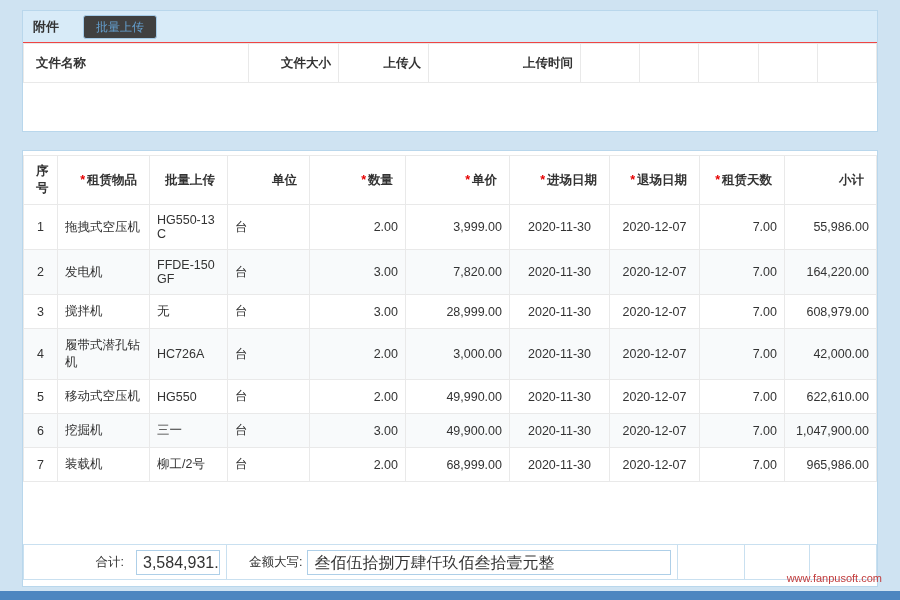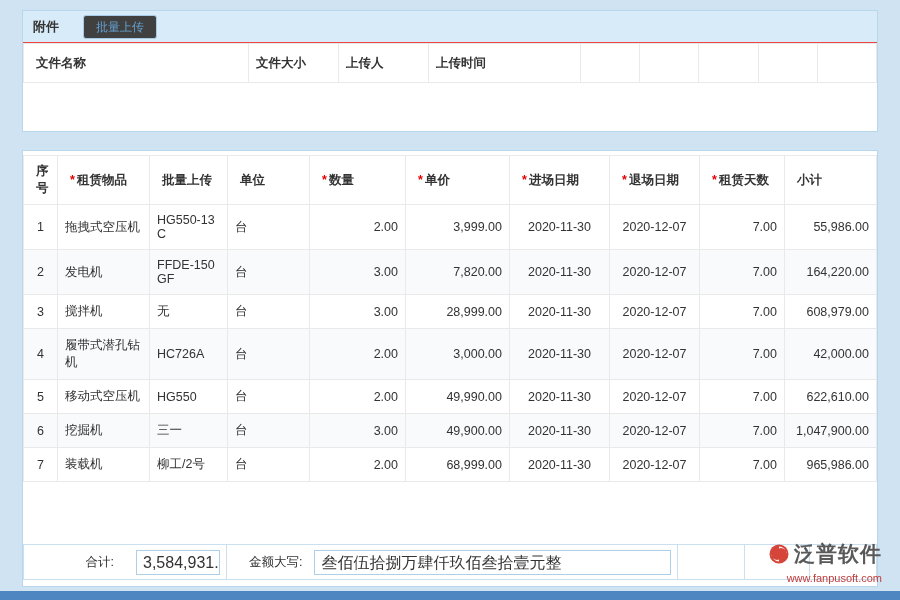--- a/index.html
+++ b/index.html
@@ -25,21 +25,21 @@
     background:#404040;border:1px solid #a6cce9;color:#64a0d0;
     font-size:12px;padding:3px 12px;border-radius:3px;cursor:pointer;
     font-family:inherit;line-height:16px;
   }
   .spinner{display:inline-flex;flex-direction:column;gap:2px;cursor:pointer}
   .tri-up{width:0;height:0;border-left:4px solid transparent;border-right:4px solid transparent;border-bottom:5px solid #7fa9cf}
   .tri-down{width:0;height:0;border-left:4px solid transparent;border-right:4px solid transparent;border-top:5px solid #7fa9cf}
 
   table{width:100%;border-collapse:collapse;table-layout:fixed}
   th,td{font-size:12.5px;color:#333;border:1px solid #e9e9e9;word-break:break-all}
-  th{font-weight:700;text-align:left;background:#fff}
+  th{font-weight:700;text-align:right;background:#fff}
 
   
   #attachment-table th{height:39px;padding:7px}
   #attachment-table th:nth-child(1){text-align:left;padding-left:12px;width:225px}
   #attachment-table th:nth-child(2){width:90px}
   #attachment-table th:nth-child(3){width:90px}
   #attachment-table th:nth-child(4){width:152px}
   .attachment-empty{height:48px;background:#fff}
 
   
@@ -67,22 +67,22 @@
   #rental-table td:nth-child(8){text-align:center}
   #rental-table tbody tr:nth-child(even) td{background:#f8fafb}
 
   .spacer-tall{height:62px;background:#fff}
   .spacer-small{height:6px;background:#fff}
 
   
   .summary-row{display:flex;border:1px solid #c9e0f0;height:36px;background:#fff}
   .sum-cell{border-right:1px solid #c9e0f0;display:flex;align-items:center;height:100%}
   .sum-cell:last-child{border-right:none}
-  .sum-c1{width:203px;justify-content:flex-end;padding-right:6px;gap:22px}
-  .sum-c2{flex:1;padding:0 6px 0 22px;gap:12px}
+  .sum-c1{width:203px;justify-content:flex-end;padding-right:6px;gap:12px}
+  .sum-c2{flex:1;padding:0 6px 0 22px;gap:5px}
   .sum-c3{width:67px}
   .sum-c4{width:65px}
   .sum-c5{width:66px}
   .sum-label{font-size:12.5px;color:#333;white-space:nowrap}
   .sum-box{
     border:1px solid #aecfe8;background:#fff;height:25px;line-height:23px;
     font-size:16px;color:#333;padding:0 6px;overflow:hidden;white-space:nowrap;
   }
   .sum-box.total{width:84px}
   .sum-box.wide{flex:1}
@@ -243,24 +243,16 @@
       <div class="sum-cell sum-c4"></div>
       <div class="sum-cell sum-c5"></div>
     </div>
 
     <div class="spacer-small"></div>
   </div>
 
 </div>
 
 <div class="brand">
-  <div class="brand-row">
-    <svg width="22" height="22" viewBox="0 0 22 22">
-      <circle cx="11" cy="11" r="9.5" fill="#d6453a"></circle>
-      <path d="M11 3.5 A7.5 7.5 0 0 1 18.5 11 A5.5 5.5 0 0 0 11 5.5 Z" fill="#ffffff" opacity="0.9"></path>
-      <path d="M11 18.5 A7.5 7.5 0 0 1 3.5 11 A5.5 5.5 0 0 0 11 16.5 Z" fill="#ffffff" opacity="0.9"></path>
-    </svg>
-    <span class="brand-name">泛普软件</span>
-  </div>
   <div class="brand-url">www.fanpusoft.com</div>
 </div>
 
 <div class="bottom-bar"></div>
 
 </body></html>

